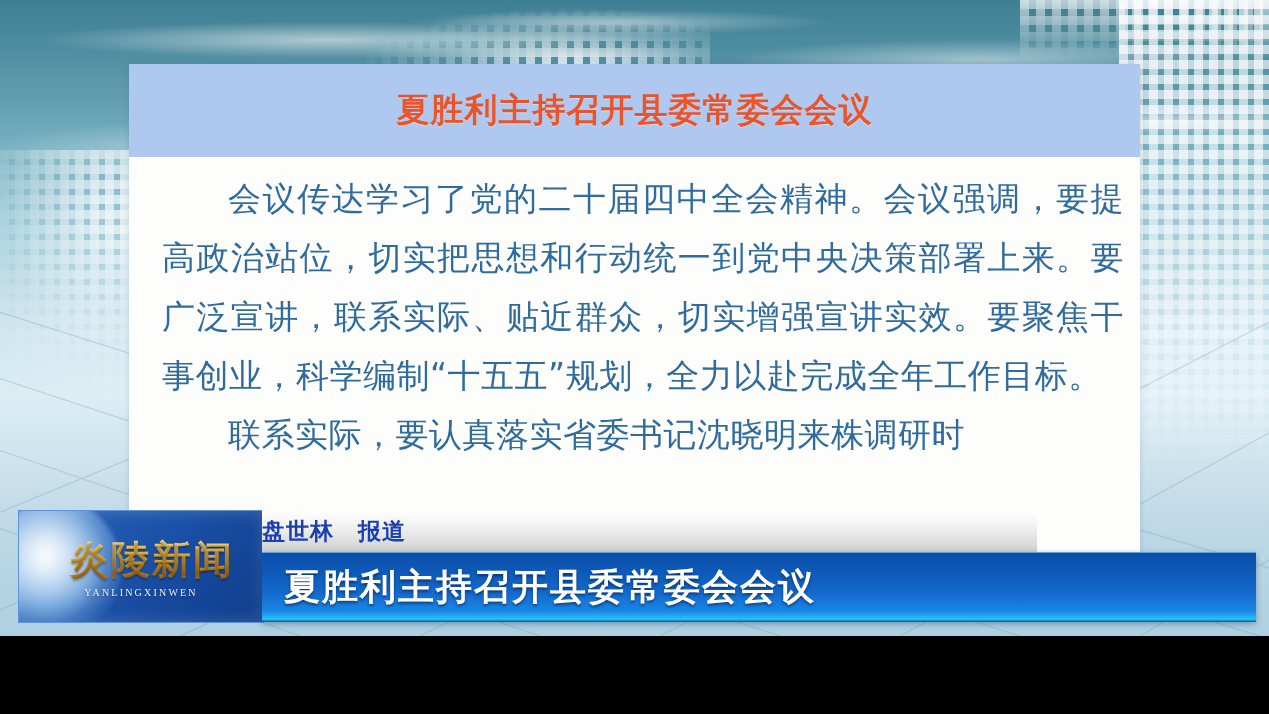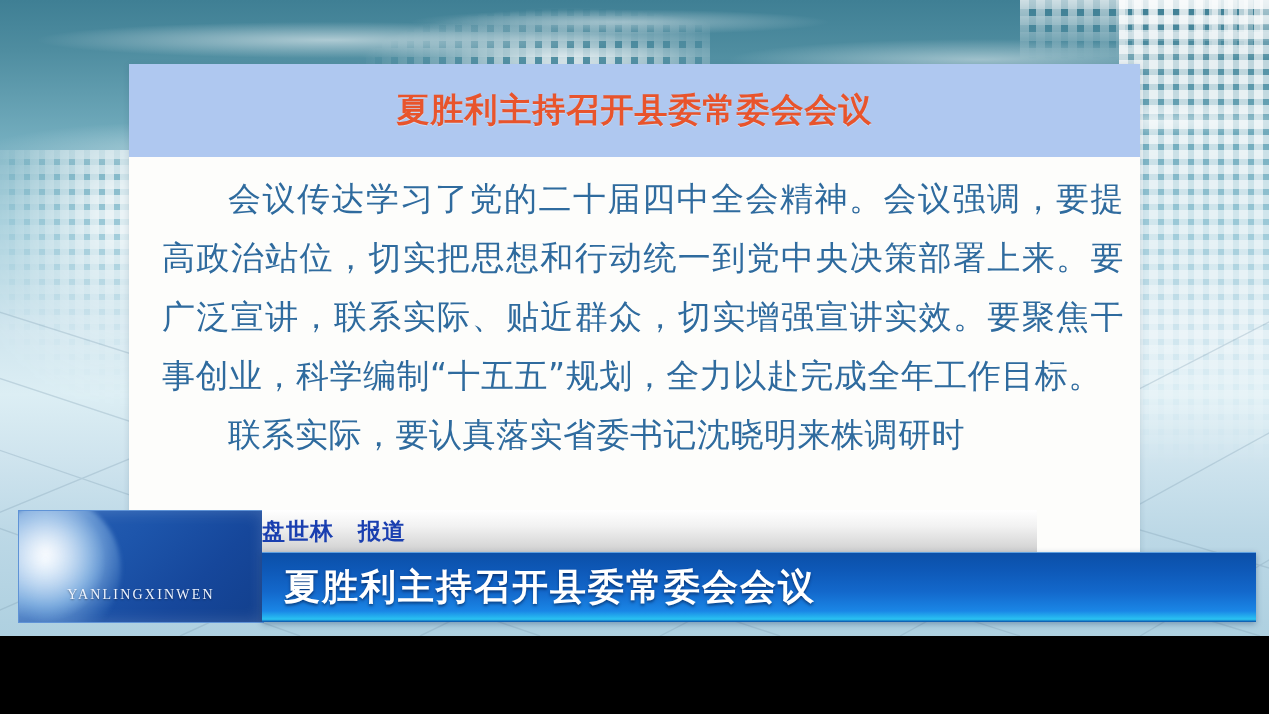--- a/index.html
+++ b/index.html
@@ -188,21 +188,21 @@
     -webkit-text-fill-color: transparent;
     text-shadow: 0 2px 2px rgba(0,0,0,.28);
     z-index: 2;
   }
   #logo-en {
     position: absolute;
     left: 0; right: 0;
     top: 76px;
     text-align: center;
     color: #eef4ff;
-    font-size: 14px;
+    font-size: 10px;
     letter-spacing: 2.2px;
     font-family: "Liberation Serif", "DejaVu Serif", serif;
     z-index: 2;
     text-shadow: 0 1px 2px rgba(0,0,0,.4);
   }
 
   #reporter-bar {
     position: absolute;
     left: 262px;
     top: 8px;
@@ -282,20 +282,21 @@
     <div id="card-body">
       <p class="body-para">会议传达学习了党的二十届四中全会精神。会议强调，要提高政治站位，切实把思想和行动统一到党中央决策部署上来。要广泛宣讲，联系实际、贴近群众，切实增强宣讲实效。要聚焦干事创业，科学编制“十五五”规划，全力以赴完成全年工作目标。</p>
       <p class="body-para">联系实际，要认真落实省委书记沈晓明来株调研时</p>
     </div>
 
   </div>
 
   <div id="lower-third">
 
     <div id="news-logo">
+      <div id="logo-cn">炎陵新闻</div>
       <div id="logo-en">YANLINGXINWEN</div>
     </div>
 
     <div id="reporter-bar">
       <span id="reporter-text">盘世林　报道</span>
     </div>
 
     <div id="headline-bar">
       <span id="headline-text">夏胜利主持召开县委常委会会议</span>
     </div>

